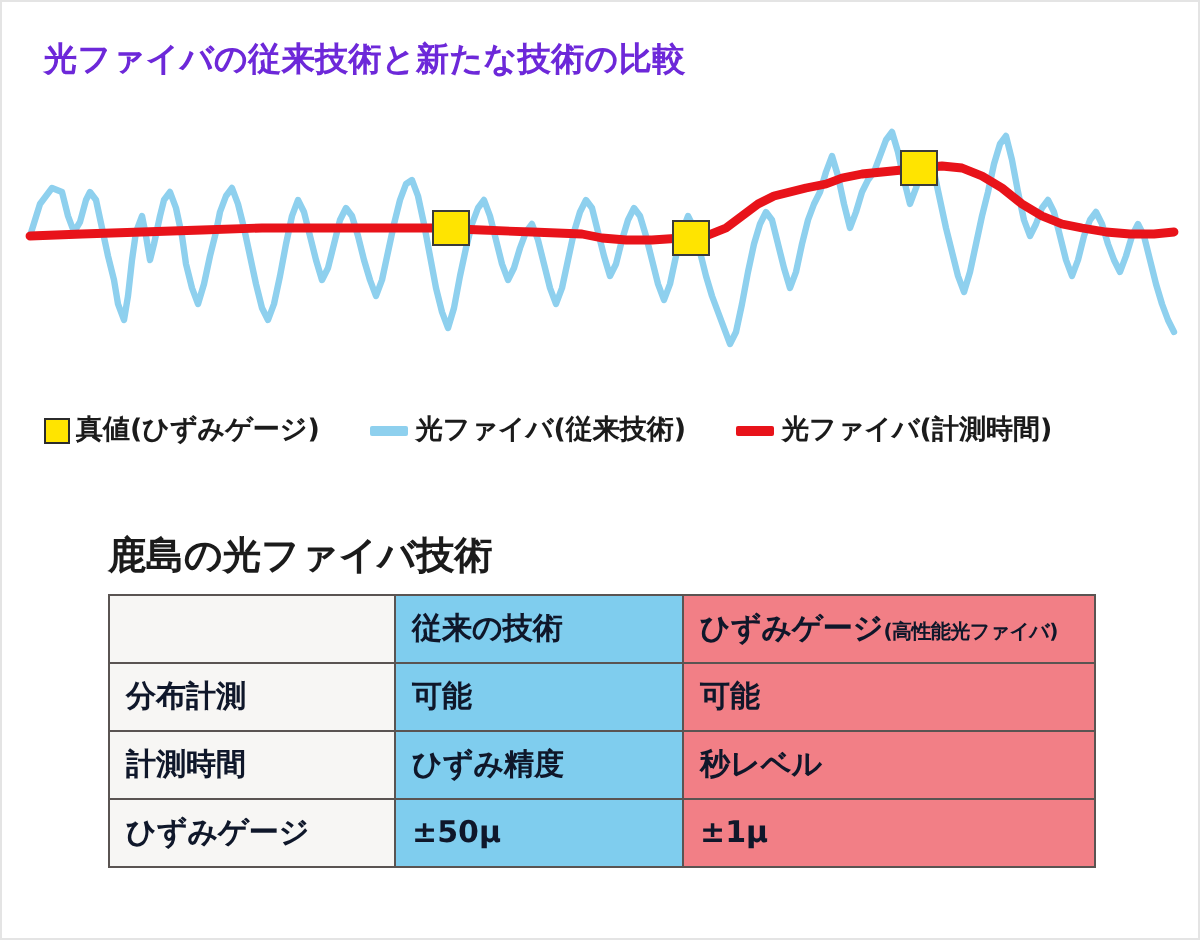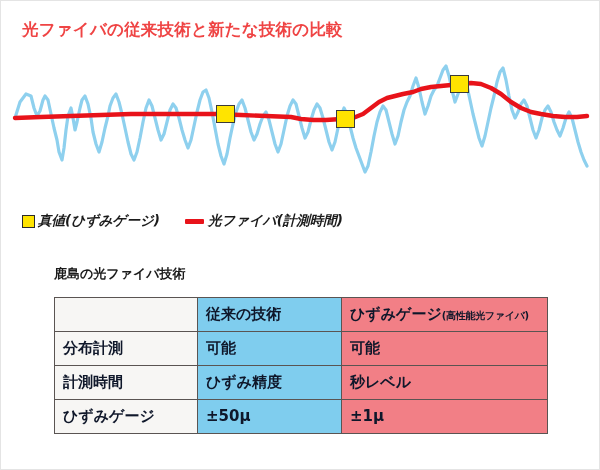--- a/index.html
+++ b/index.html
@@ -13,57 +13,57 @@
   #frame{
     position:absolute;left:0;top:0;width:600px;height:470px;
     box-sizing:border-box;
     border:1px solid #e4e4e4;
     background:#ffffff;
   }
   
   #chart-title{
     position:absolute;left:21px;top:18px;
     font-size:16.5px;font-weight:bold;
-    color:#ef4444;
+    color:#6d28d9;
     letter-spacing:0.2px;
     white-space:nowrap;
     text-align:center;
   }
   
   #plot{
     position:absolute;left:0px;top:55px;width:600px;height:130px;
   }
   #plot svg{display:block;}
   .marker{
     position:absolute;width:19px;height:18px;
     background:#ffe400;
     border:1.6px solid #3a3a3a;
     box-sizing:border-box;
   }
   
   #legend{
     position:absolute;left:0;top:205px;width:600px;height:24px;
-    display:flex;align-items:flex-end;font-style:italic;
+    display:flex;align-items:flex-start;
   }
   .legend-item{display:flex;align-items:center;white-space:nowrap;}
   .legend-item .lbl{
     font-size:13.5px;font-weight:bold;color:#1b1b1b;
     font-family:"DejaVu Sans","Liberation Sans",sans-serif;
   }
   .sw-square{
     width:13px;height:13px;background:#ffe400;border:1.4px solid #2b2b2b;
     box-sizing:border-box;margin-right:3px;
   }
   .sw-line{width:19px;height:5px;margin-right:4px;border-radius:1px;}
   .sw-line.blue{background:#8ed0ee;}
   .sw-line.red{background:#e8131a;height:5px;}
   
   #table-title{
     position:absolute;left:53px;top:264px;
-    font-size:13px;font-weight:bold;color:#1b1b1b;
+    font-size:19px;font-weight:bold;color:#1b1b1b;
     white-space:nowrap;
   }
   #tech-table{
     position:absolute;left:53px;top:296px;
     width:493px;
     border-collapse:collapse;
     table-layout:fixed;
   }
   #tech-table td{
     border:1.3px solid #5a5452;
@@ -103,20 +103,24 @@
     <div class="marker" style="left: 334.5px; top: 54px; background: rgb(255, 228, 0);"></div>
     <div class="marker" style="left: 448.5px; top: 19px; background: rgb(255, 228, 0);"></div>
   </div>
 
   <div id="legend">
     <div class="legend-item" style="margin-left:21px;">
       <span class="sw-square"></span>
       <span class="lbl">真値(ひずみゲージ)</span>
     </div>
     <div class="legend-item" style="margin-left:25px;">
+      <span class="sw-line blue"></span>
+      <span class="lbl">光ファイバ(従来技術)</span>
+    </div>
+    <div class="legend-item" style="margin-left:25px;">
       <span class="sw-line red"></span>
       <span class="lbl">光ファイバ(計測時間)</span>
     </div>
   </div>
 
   <div id="table-title">鹿島の光ファイバ技術</div>
 
   <table id="tech-table">
     <colgroup>
         <col class="c1">

